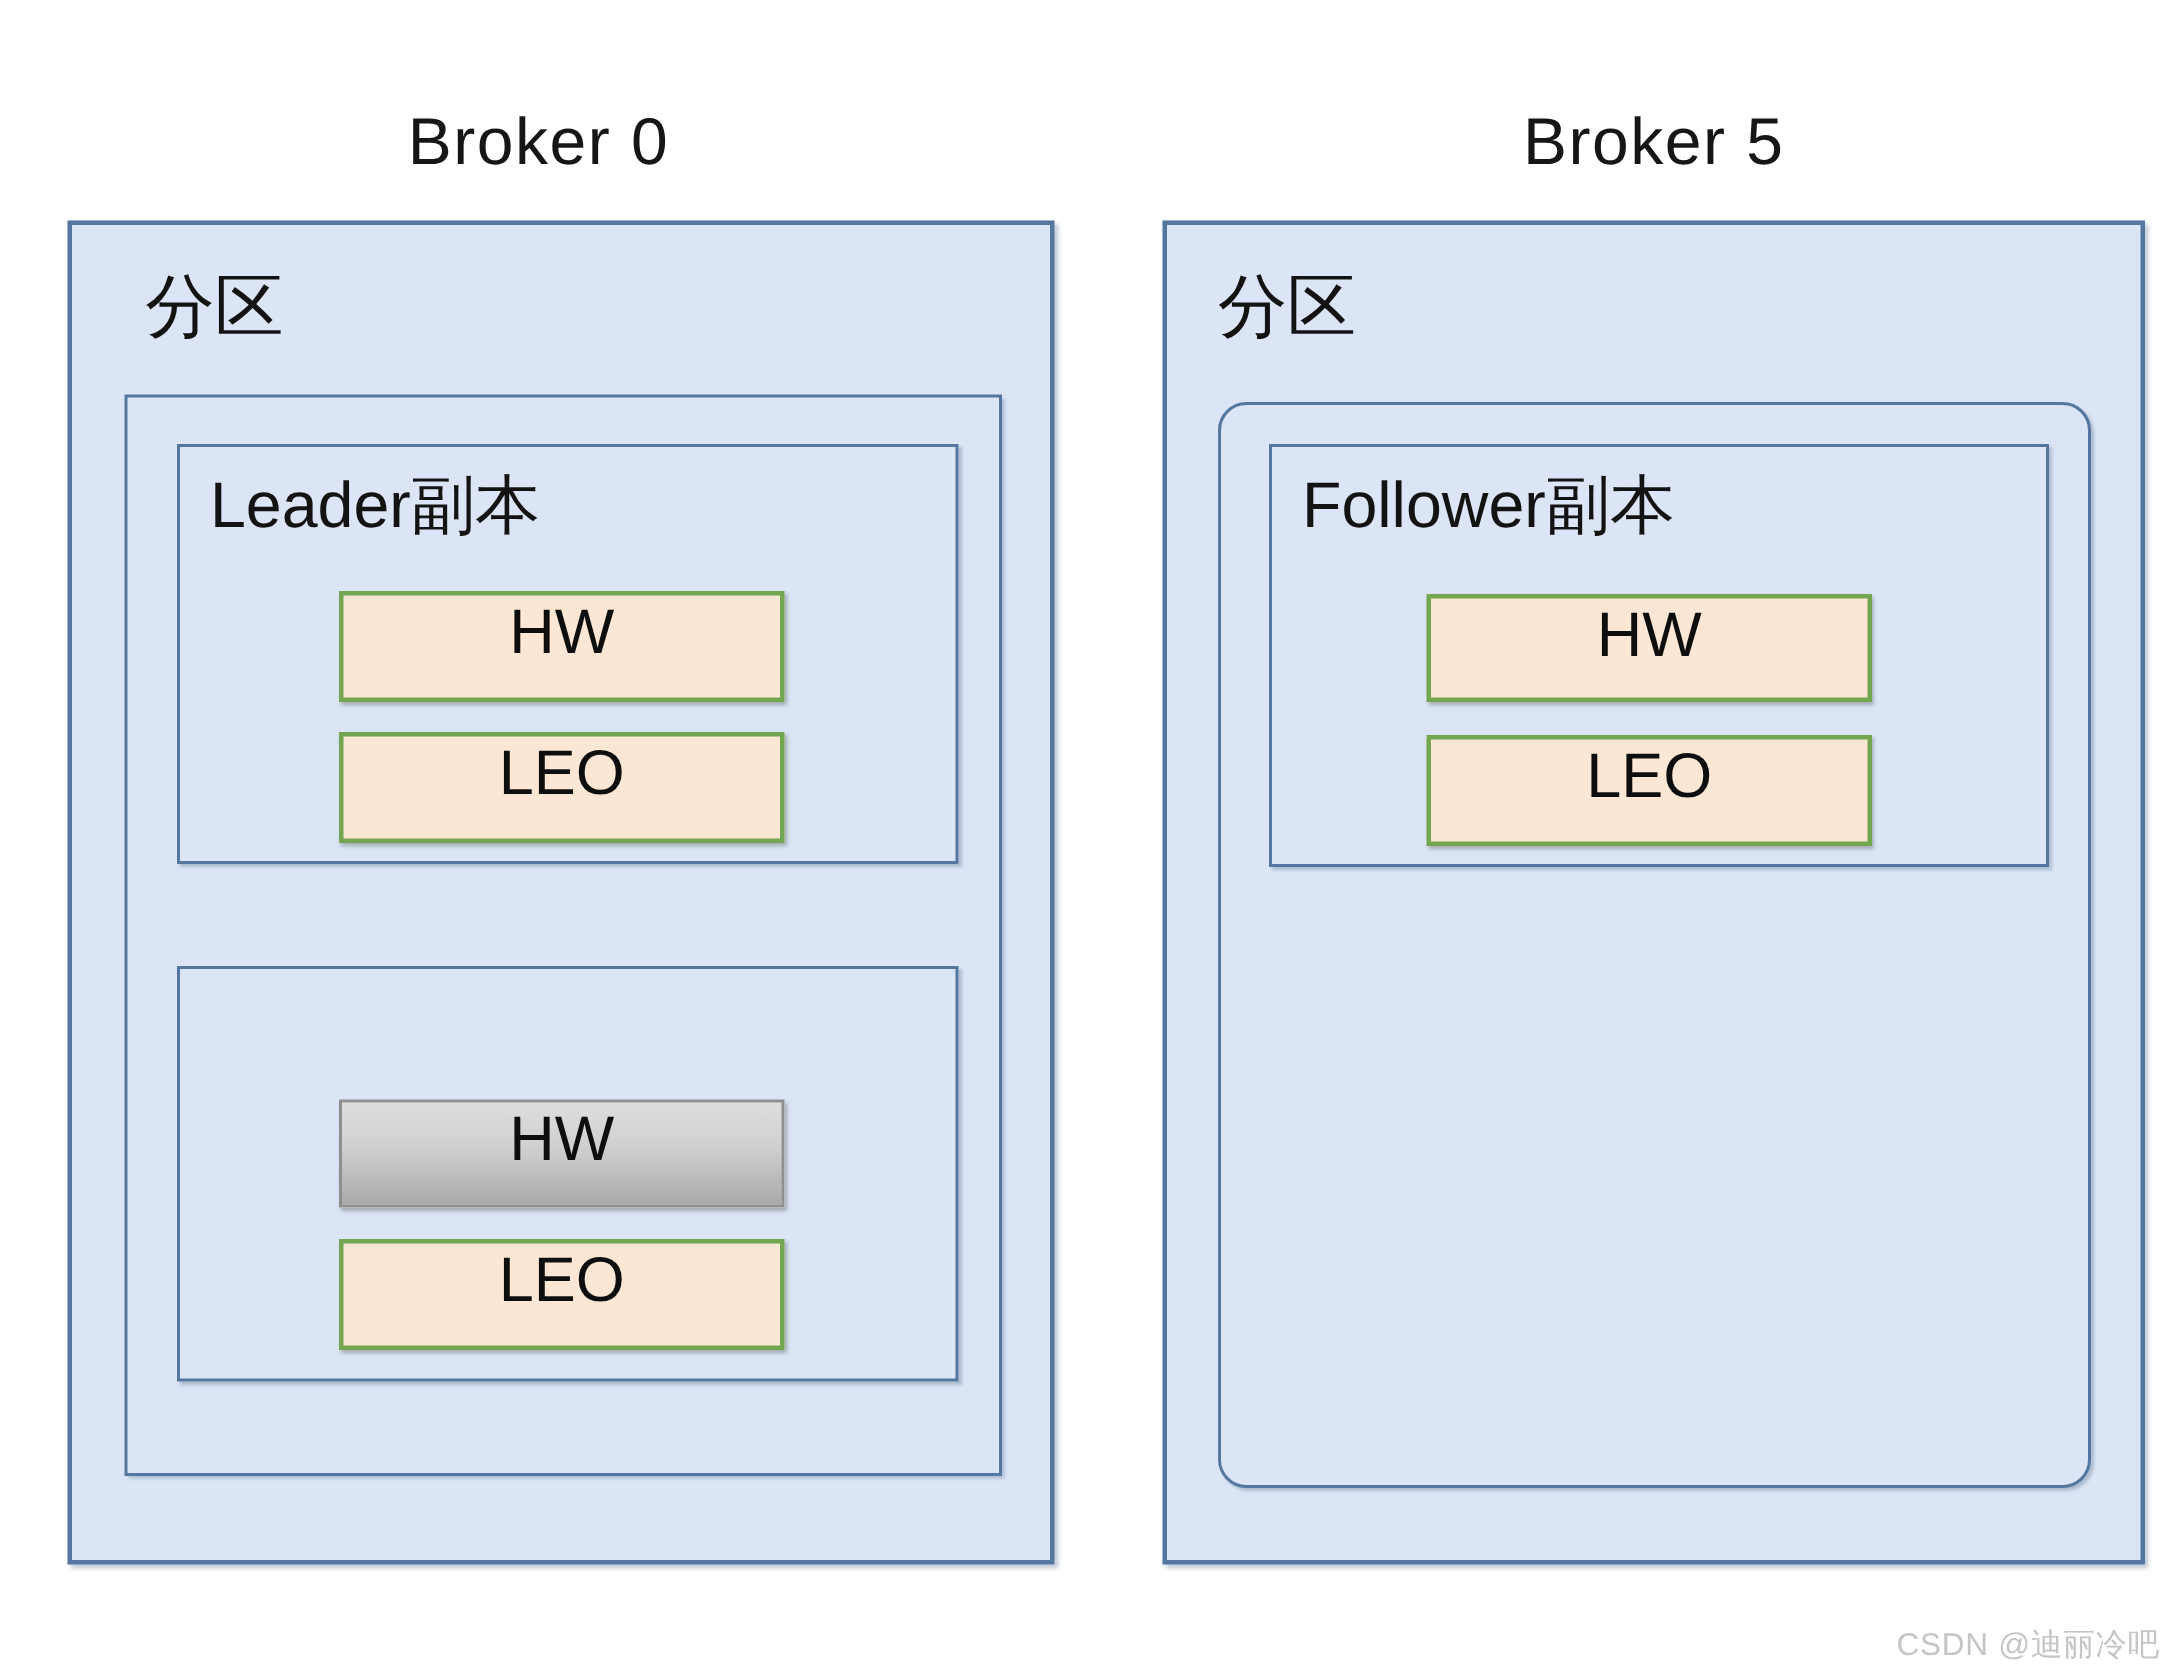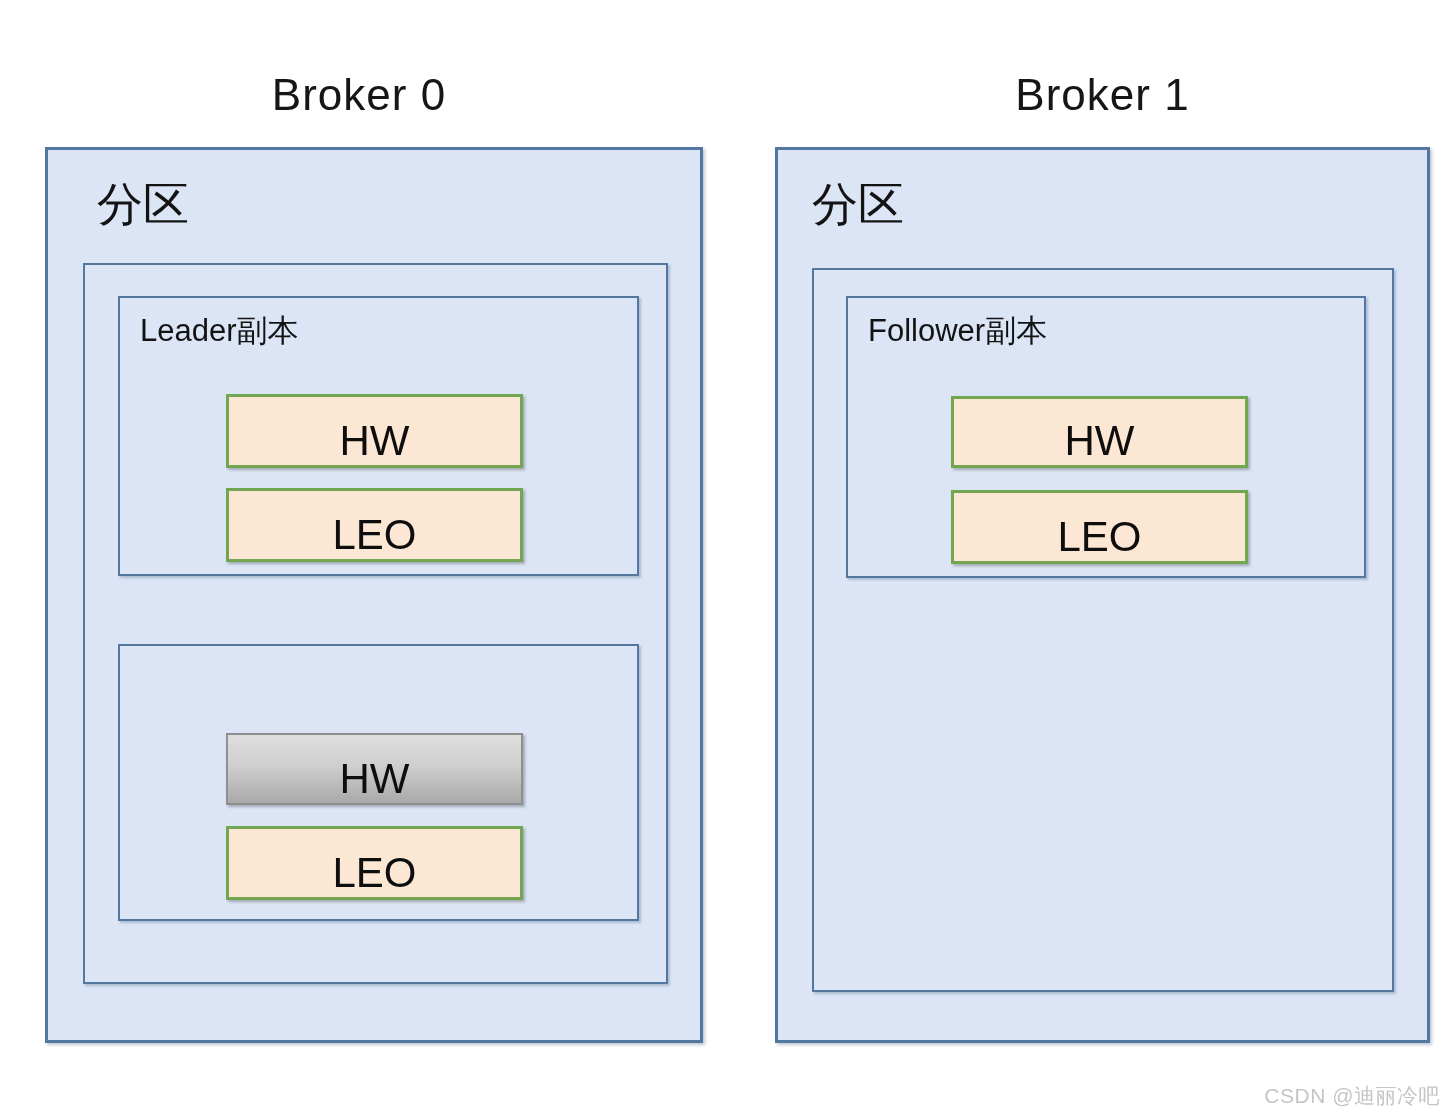--- a/index.html
+++ b/index.html
@@ -32,30 +32,30 @@
   .panel.group { border-width:2.5px; box-shadow:2px 2px 2px rgba(70,95,130,0.3); }
   .partition-label {
     position:absolute;
     font-size:46px;
     color:#131313;
     line-height:1;
     white-space:nowrap;
   }
   .group-label {
     position:absolute;
-    font-size:31px;
+    font-size:43px;
     color:#131313;
     line-height:1.1;
     white-space:nowrap;
   }
   .chip {
     position:absolute;
     box-sizing:border-box;
     display:flex;
-    align-items:flex-end;
+    align-items:flex-start;
     justify-content:center;
     font-size:42px;
     color:#0e0e0e;
     background:#fbe7d3;
     border:3px solid #73a650;
     box-shadow:1.5px 2px 2.5px rgba(60,60,60,0.35);
   }
   .chip.gray {
     background:linear-gradient(180deg,#dedede 0%,#cfcfcf 45%,#a9a9a9 100%);
     border:2px solid #8f8f8f;
@@ -97,27 +97,27 @@
         <span>HW</span>
       </div>
       <div class="chip" style="left:106px; top:180px; width:297px; height:74px;">
         <span>LEO</span>
       </div>
     </div>
 
   </div>
 </div>
 
-<div class="broker-title" style="left:775px; top:70px; width:655px;">Broker 1</div>
+<div class="broker-title" style="left:775px; top:70px; width:655px;">Broker 5</div>
 
 <div class="panel" style="left:775px; top:147px; width:655px; height:896px;">
 
   <div class="partition-label" style="left:34px; top:31px;">分区</div>
 
-  <div class="panel inner" style="left:34px; top:118px; width:582px; height:724px;">
+  <div class="panel inner" style="left:34px; top:118px; width:582px; height:724px;border-radius:19px;">
 
     <div class="panel group" style="left:32px; top:26px; width:520px; height:282px;">
       <div class="group-label" style="left:20px; top:16px;">Follower副本</div>
       <div class="chip" style="left:103px; top:98px; width:297px; height:72px;">
         <span>HW</span>
       </div>
       <div class="chip" style="left:103px; top:192px; width:297px; height:74px;">
         <span>LEO</span>
       </div>
     </div>

